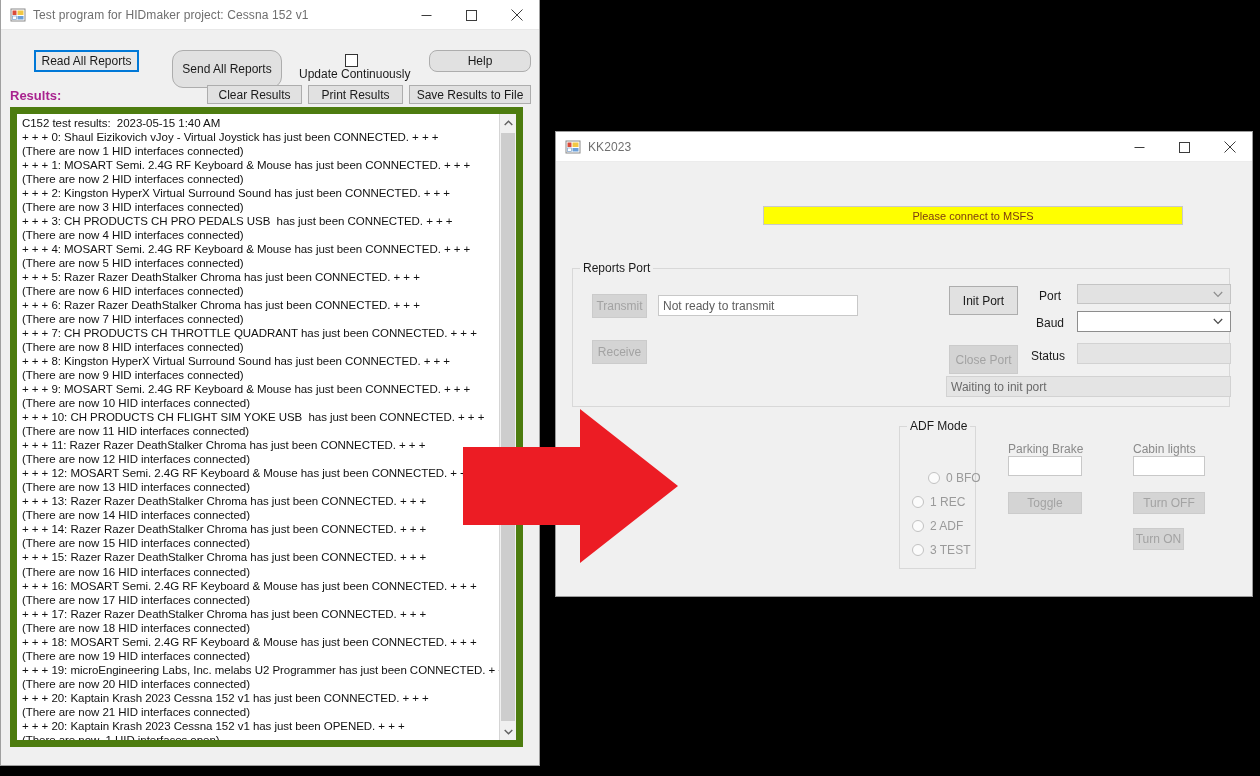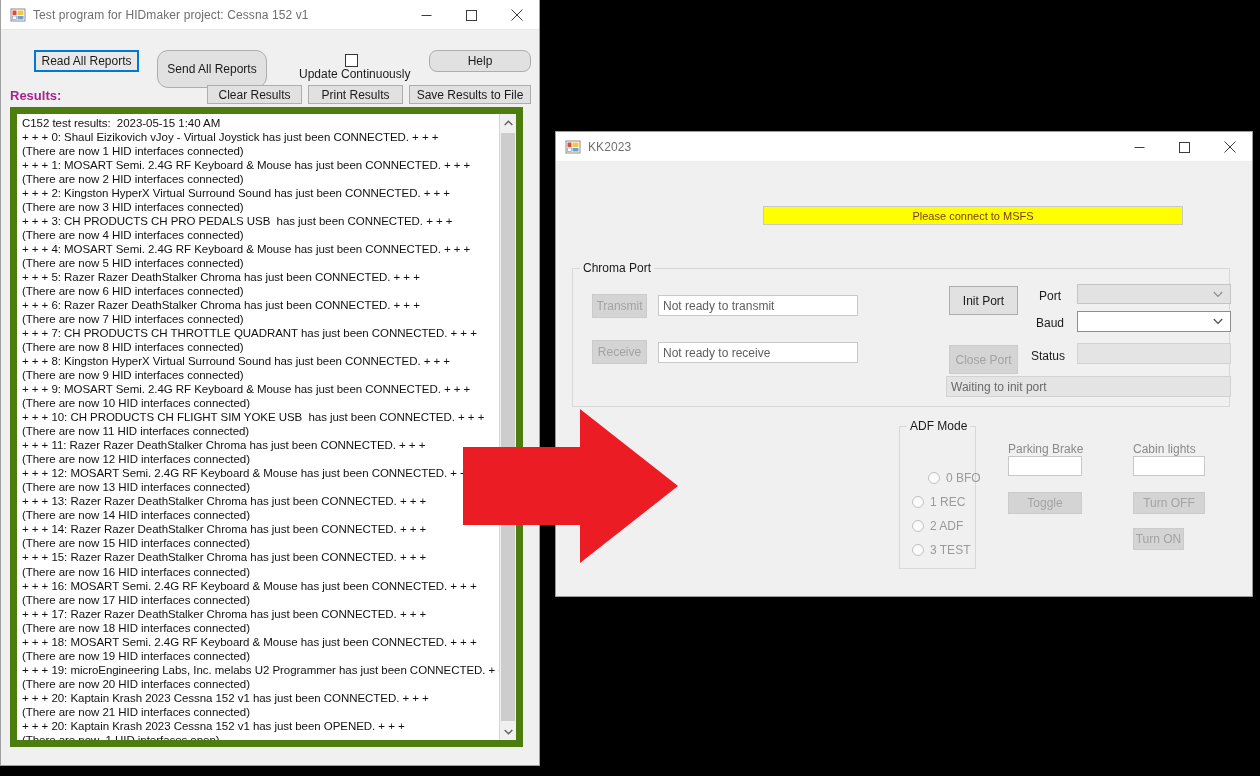--- a/index.html
+++ b/index.html
@@ -350,21 +350,21 @@
         <svg width="12" height="12" viewBox="0 0 12 12">
             <line x1="0.5" y1="0.5" x2="11.5" y2="11.5" stroke="#3c3c3c" stroke-width="1"></line>
             <line x1="11.5" y1="0.5" x2="0.5" y2="11.5" stroke="#3c3c3c" stroke-width="1"></line>
           </svg>
       </div>
     </div>
   </div>
 
   <div class="btn focused" style="left:33px; top:50px; width:105px; height:22px;">Read All Reports</div>
 
-  <div class="btn" style="left:156px; top:50px; width:110px; height:38px;border-radius:11px;">Send All Reports</div>
+  <div class="btn" style="left:171px; top:50px; width:110px; height:38px;border-radius:11px;">Send All Reports</div>
 
   <div class="chk-wrap" style="left:298px; top:54px;">
     <span class="chk-box"></span>
     <span>Update Continuously</span>
   </div>
 
   <div class="btn" style="left:428px; top:50px; width:102px; height:22px;border-radius:8px;">Help</div>
 
   <div id="results-label">Results:</div>
 
@@ -465,27 +465,26 @@
             <line x1="11.5" y1="0.5" x2="0.5" y2="11.5" stroke="#3c3c3c" stroke-width="1"></line>
           </svg>
       </div>
     </div>
   </div>
 
 
   <div id="msfs-status">Please connect to MSFS</div>
 
   <div class="groupbox" id="gb-serial">
-    <span class="gb-title">Chroma Port</span>
+    <span class="gb-title">Reports Port</span>
 
     <div class="btn disabled" style="left:19px; top:25px; width:55px; height:24px;">Transmit</div>
     <div class="tbox" style="left:85px; top:26px; width:200px; height:21px;">Not ready to transmit</div>
 
     <div class="btn disabled" style="left:19px; top:71px; width:55px; height:24px;">Receive</div>
-    <div class="tbox" style="left:85px; top:73px; width:200px; height:21px;">Not ready to receive</div>
 
     <div class="btn" style="left:376px; top:17px; width:69px; height:29px;">Init Port</div>
     <div class="btn disabled" style="left:376px; top:76px; width:69px; height:29px;">Close Port</div>
 
     <span class="label" style="left:466px; top:20px;">Port</span>
     <div class="combo disabled" style="left:504px; top:15px; width:154px; height:20px;">
       <span class="chev">
         <svg width="10" height="7" viewBox="0 0 10 7">
             <polyline points="0.8,1 5,5.4 9.2,1" fill="none" stroke="currentColor" stroke-width="1.2"></polyline>
           </svg>

